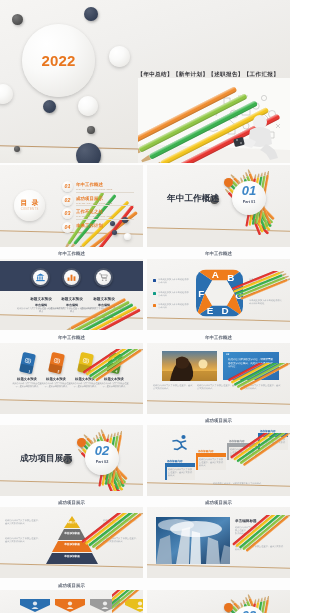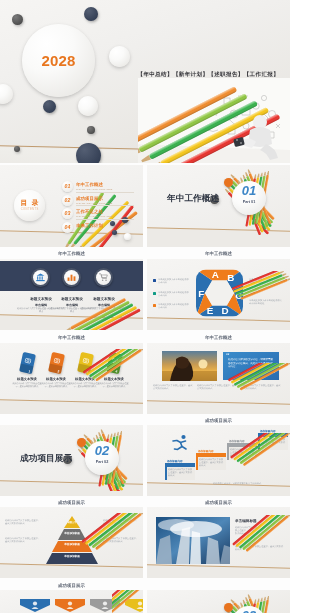--- a/index.html
+++ b/index.html
@@ -101,21 +101,21 @@
 
 <div class="slide" id="cover">
   <div class="wall"></div>
 
   <div style="position:absolute;left:-10px;top:146.6px;width:320px;height:30px;background:linear-gradient(180deg,#efeeea,#eae8e4);transform:rotate(1.35deg);transform-origin:0 0;"></div>
   <div style="position:absolute;left:-10px;top:145.4px;width:320px;height:1.2px;background:#c09a6e;transform:rotate(1.35deg);transform-origin:0 0;"></div>
 
   <div class="cg" style="left:12px;top:14px;width:11px;height:11px;"></div>
   <div class="cn" style="left:84px;top:7px;width:14px;height:14px;"></div>
   <div class="cw" id="yearCircle"></div>
-  <div id="yearText">2028</div>
+  <div id="yearText">2022</div>
   <div class="cw" style="left:109px;top:46px;width:21px;height:21px;"></div>
   <div class="cw" style="left:-7px;top:84px;width:20px;height:20px;"></div>
   <div class="cn" style="left:43px;top:100px;width:13px;height:13px;"></div>
   <div class="cw" style="left:78px;top:96px;width:20px;height:20px;"></div>
   <div class="cg" style="left:87px;top:126px;width:8px;height:8px;"></div>
   <div class="cg" style="left:14px;top:146px;width:6px;height:6px;"></div>
   <div class="cn" style="left:76px;top:143px;width:25px;height:25px;"></div>
 
   <div id="coverSub">【年中总结】【新年计划】【述职报告】【工作汇报】</div>
 

